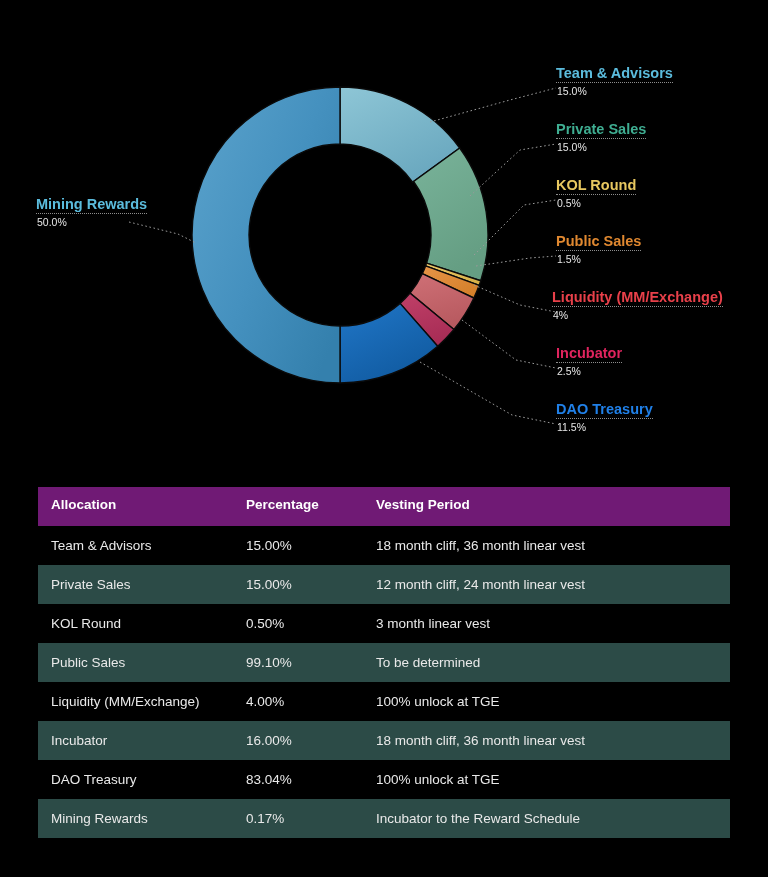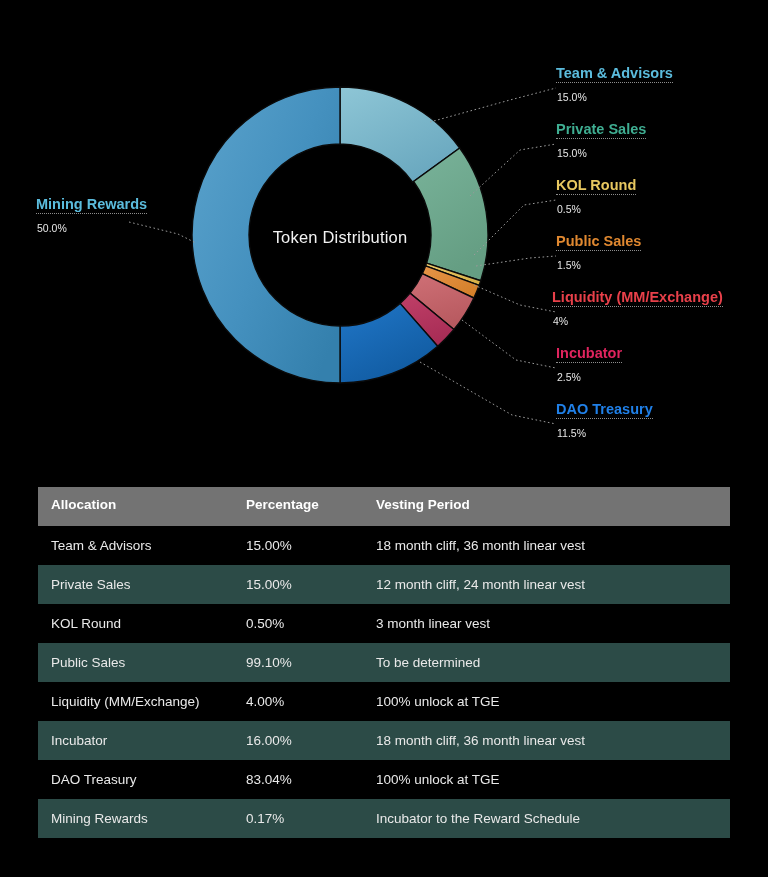--- a/index.html
+++ b/index.html
@@ -39,36 +39,36 @@
     display:block;
     height:0;
     border-bottom:1px dotted #8d8d8d;
     margin-top:1px;
   }
   .callout .pct {
     display:block;
     font-size:10.5px;
     color:#e6e6e6;
     line-height:13px;
-    margin-top:8px;
+    margin-top:2px;
     padding-left:1px;
     white-space:nowrap;
   }
   .callout.left { text-align:left; }
 
   
   #table-wrap { position:absolute; left:38px; top:487px; width:692px; }
   table { border-collapse:collapse; width:692px; table-layout:fixed; }
   thead th {
     text-align:left;
     color:#ffffff;
     font-size:13.5px;
     font-weight:bold;
     padding:10px 0 14px 13px;
-    background:#737373;
+    background:#701a75;
   }
   tbody td {
     color:#e9e9e9;
     font-size:13.5px;
     padding:12px 0 12px 13px;
     height:38px;
     vertical-align:middle;
   }
   tbody tr.alt td { background:#2c4b47; }
   tbody tr td { background:#000; }
@@ -144,21 +144,20 @@
         <path d="M 470,196 L 520,150 L 556,144"></path>
         <path d="M 474,255 L 524,205 L 556,200"></path>
         <path d="M 476,266 L 530,258 L 556,256"></path>
         <path d="M 474,285 L 520,305 L 556,312"></path>
         <path d="M 462,320 L 516,360 L 556,368"></path>
         <path d="M 420,362 L 512,415 L 556,424"></path>
         <path d="M 129,222 L 178,234 L 196,243"></path>
       </g>
     </svg>
 
-    <div class="center-title">Token Distribution</div>
 
     <div class="callout" style="left:556px; top:65px;">
       <span class="lbl" style="color:#5bbcdd;">Team &amp; Advisors</span>
       <span class="underline"></span>
       <span class="pct">15.0%</span>
     </div>
 
     <div class="callout" style="left:556px; top:121px;">
       <span class="lbl" style="color:#3fae92;">Private Sales</span>
       <span class="underline"></span>

